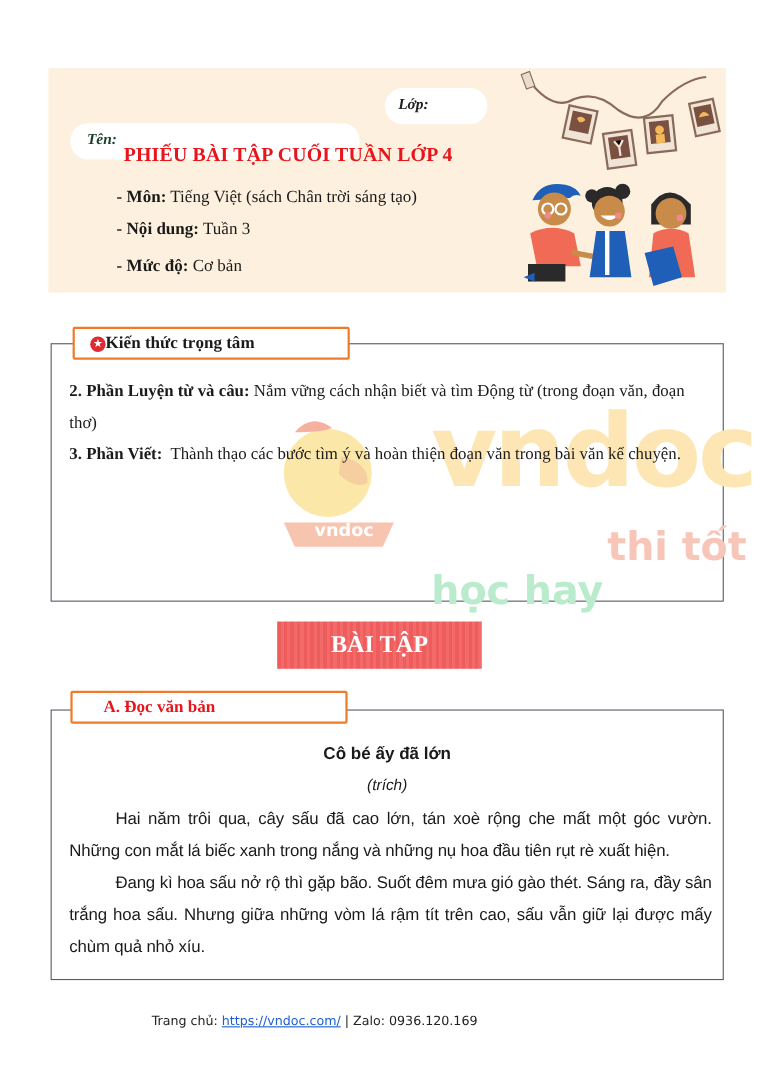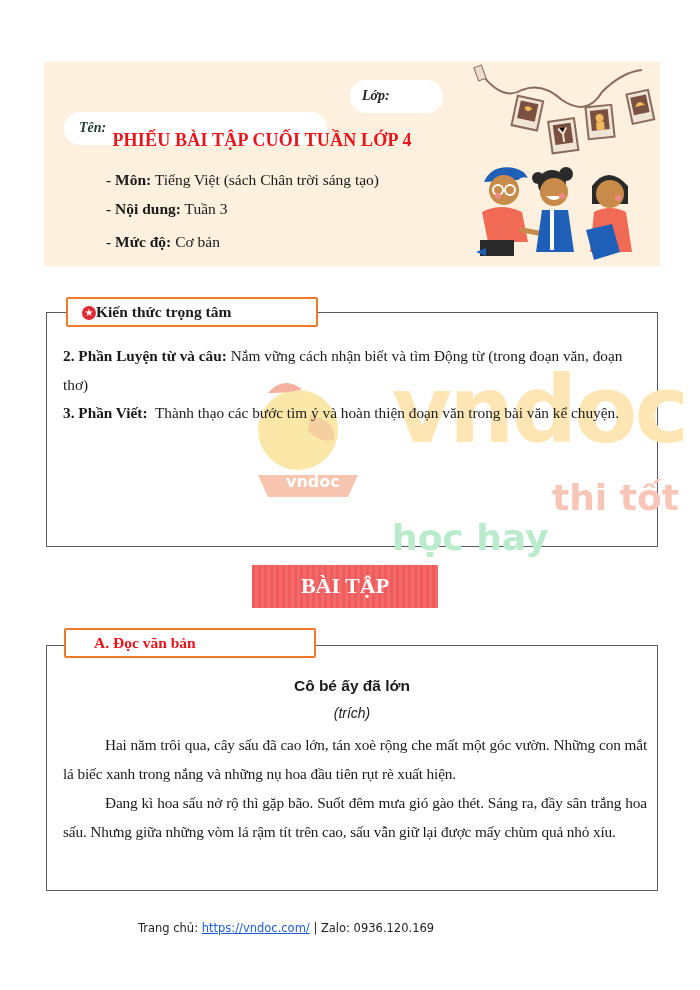--- a/index.html
+++ b/index.html
@@ -41,21 +41,21 @@
   .wm-hoc { left: 392px; top: 480px; font-size: 36px; color: #b9ebcc; line-height: 1; margin-top: 40px; }
   .wm-thi { left: 552px; top: 480px; font-size: 36px; color: #f8c6b9; line-height: 1; }
   .wm-chick { left: 238px; top: 375px; width: 140px; height: 130px; }
 
   
   .banner { position: absolute; left: 252px; top: 565px; width: 186px; height: 43px; background: repeating-linear-gradient(90deg, #ef5c5c 0px, #ef5c5c 3px, #f26a6a 3px, #f26a6a 6px); }
   .banner-label { position: absolute; left: 0; top: 8px; width: 100%; text-align: center; color: #fff; font-size: 22px; font-weight: bold; font-family: "Liberation Serif", serif; }
 
   .story-title { position: absolute; left: 0; top: 31px; width: 100%; text-align: center; font-size: 15.5px; font-weight: bold; font-family: "Liberation Sans", sans-serif; }
   .story-sub { position: absolute; left: 0; top: 59px; width: 100%; text-align: center; font-size: 14px; font-style: italic; font-family: "Liberation Sans", sans-serif; }
-  .story-body { position: absolute; left: 16px; top: 84px; width: 584px; font-size: 15.3px; line-height: 29px; font-family: Liberation Serif, serif; text-align: justify; letter-spacing: -0.15px; }
+  .story-body { position: absolute; left: 16px; top: 84px; width: 584px; font-size: 15.3px; line-height: 29px; font-family: Liberation Sans, sans-serif; text-align: justify; letter-spacing: -0.15px; }
   .story-body p { text-indent: 42px; }
 
   .footer { position: absolute; left: 0; top: 921px; width: 560px; text-align: center; font-size: 11.5px; font-family: "DejaVu Sans", sans-serif; color: #222; padding-left: 12px; }
   .footer a { color: #1d5fd1; text-decoration: underline; }
 </style>
 </head>
 <body>
 
 <div class="header-card">
   <div class="name-pill">

